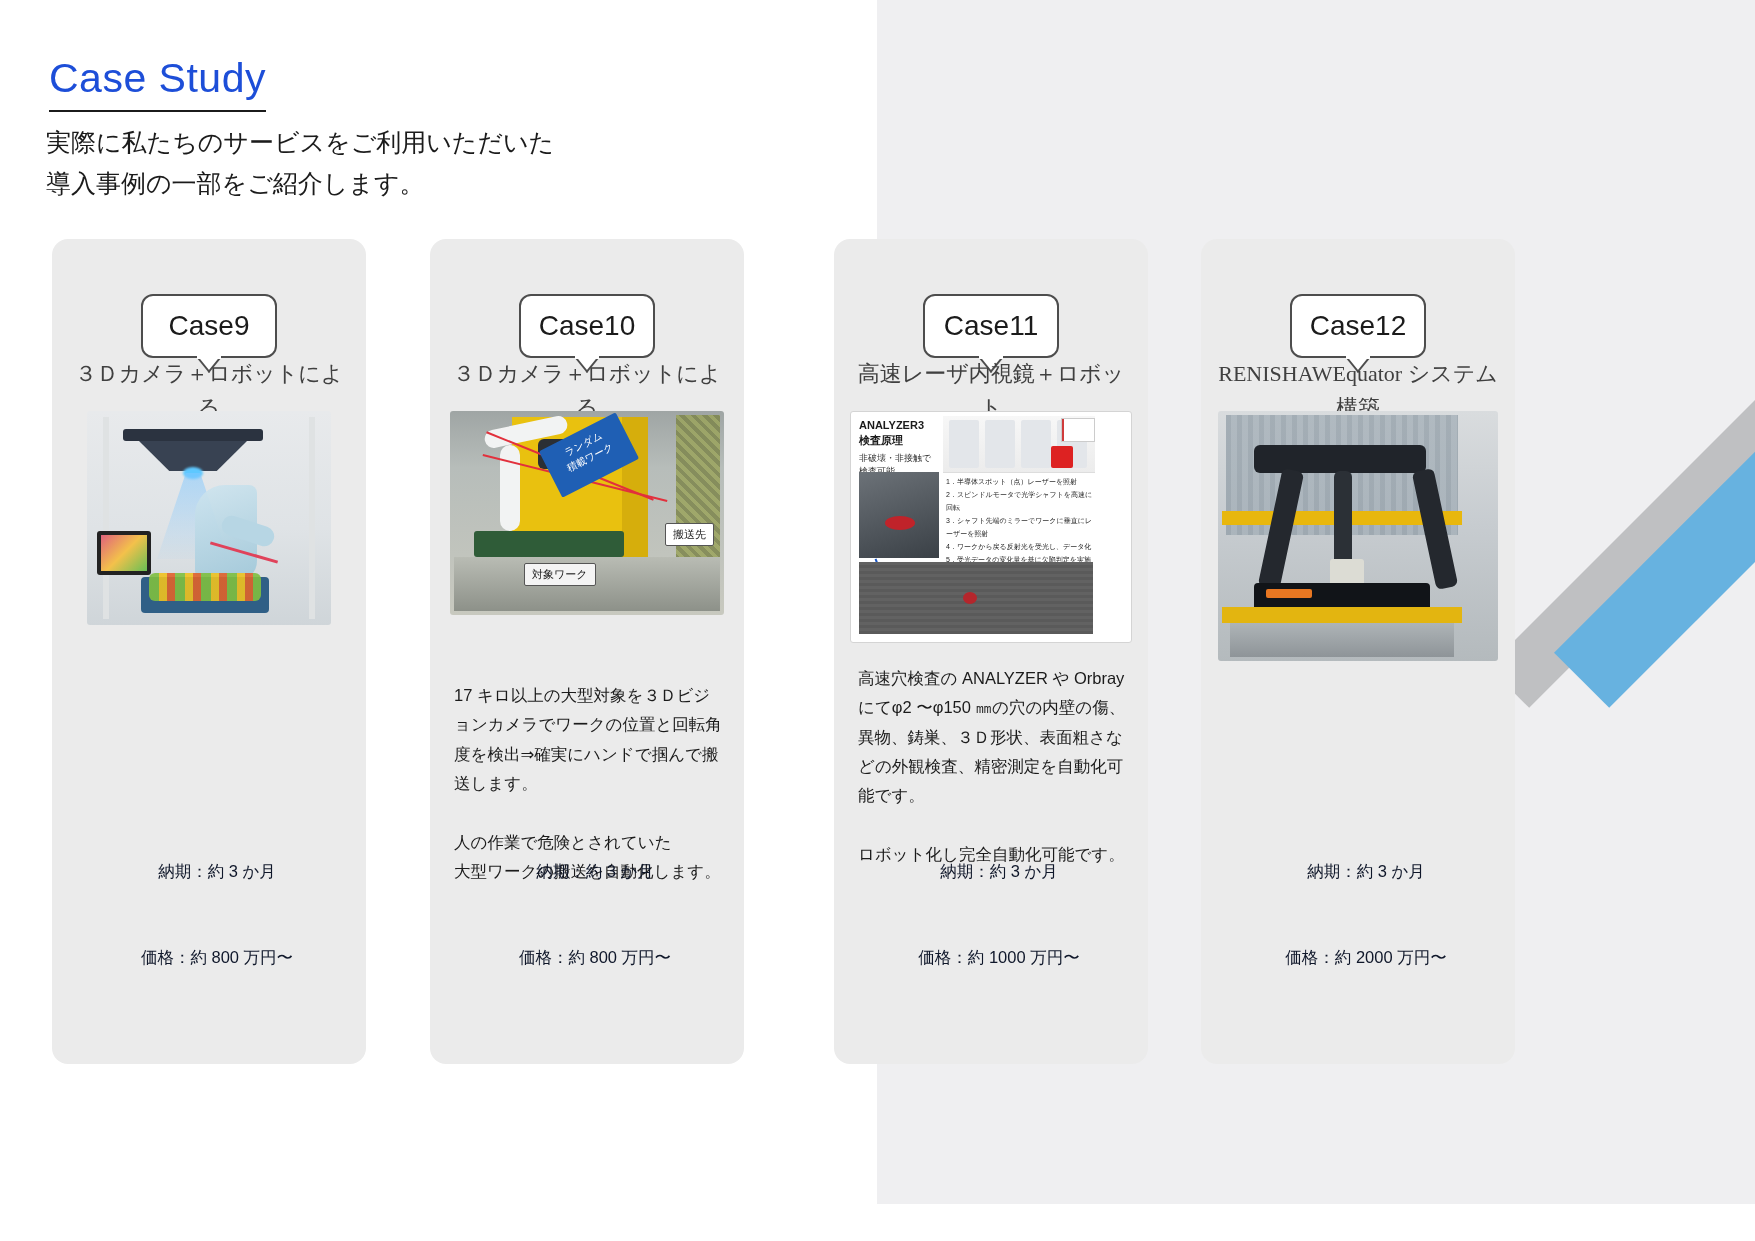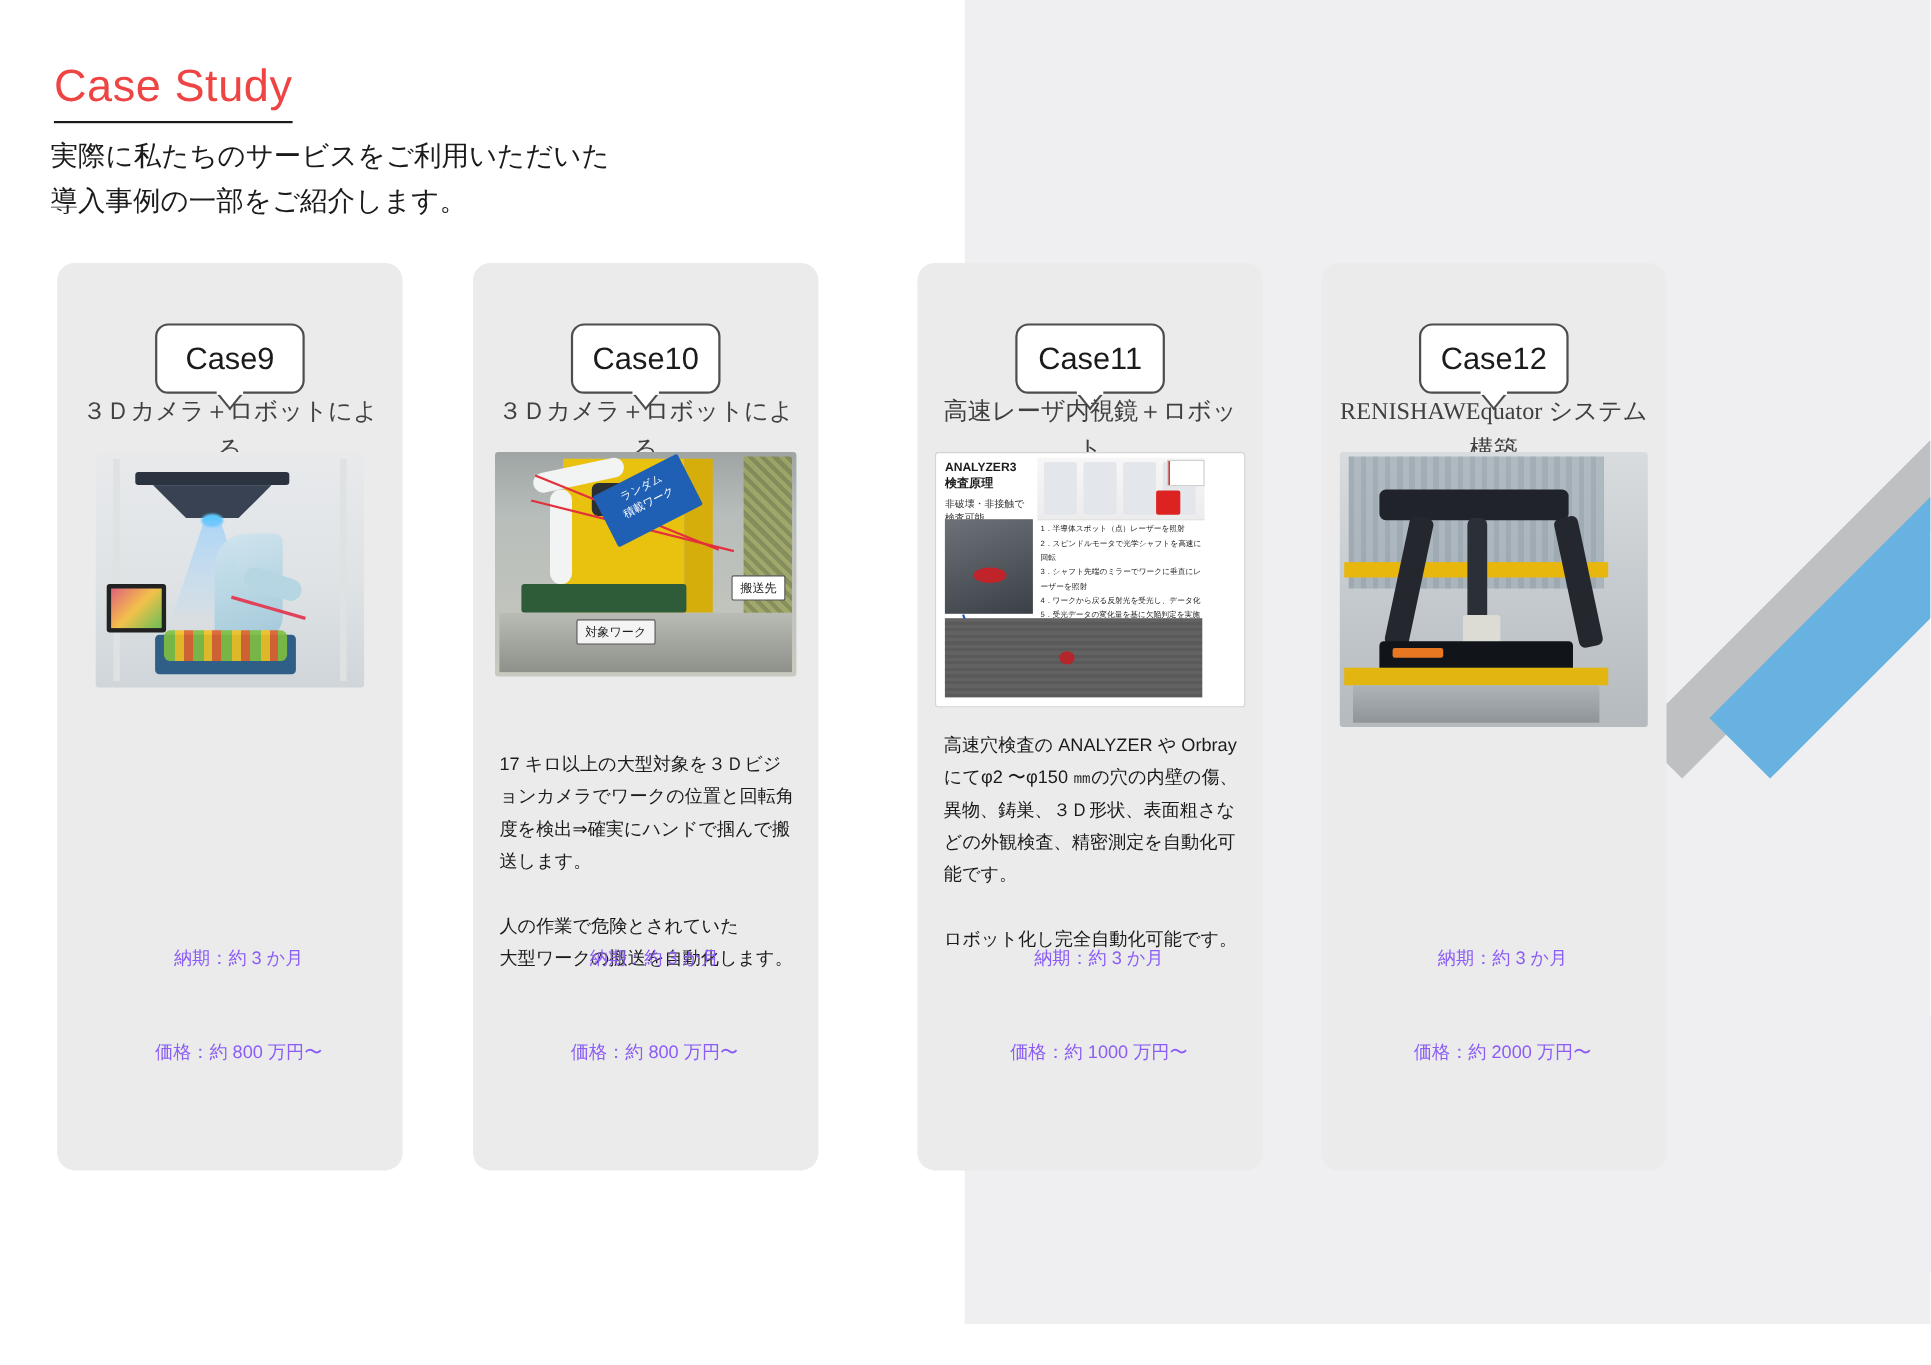--- a/index.html
+++ b/index.html
@@ -59,21 +59,21 @@
   }
 
   
   .page-title {
     position: absolute;
     left: 49px;
     top: 28px;
     font-size: 41px;
     font-weight: 400;
     letter-spacing: .5px;
-    color: #ef4444;
+    color: #1d4ed8;
     padding-bottom: 8px;
     border-bottom: 2px solid #1b1b1b;
   }
   .lead {
     position: absolute;
     left: 46px;
     top: 122px;
     font-size: 25px;
     line-height: 1.62;
     color: #1b1b1b;
@@ -170,21 +170,21 @@
   }
 
   .card-foot {
     position: absolute;
     left: 30px;
     right: 14px;
     bottom: 34px;
     text-align: center;
     font-size: 16.5px;
     line-height: 1.75;
-    color: #8b5cf6;
+    color: #0f172a;
     white-space: pre-wrap;
   }
 
   
   .ph { position: absolute; }
 
   
   .t9 { top: 172px; width: 212px; height: 214px; background: linear-gradient(180deg,#e8eaec 0%,#dfe3e6 55%,#cfd5d9 100%); }
   .t9 .frame-l { left: 16px; top: 6px; width: 6px; height: 202px; background: #dfe2e3; }
   .t9 .frame-r { right: 16px; top: 6px; width: 6px; height: 202px; background: #dfe2e3; }

